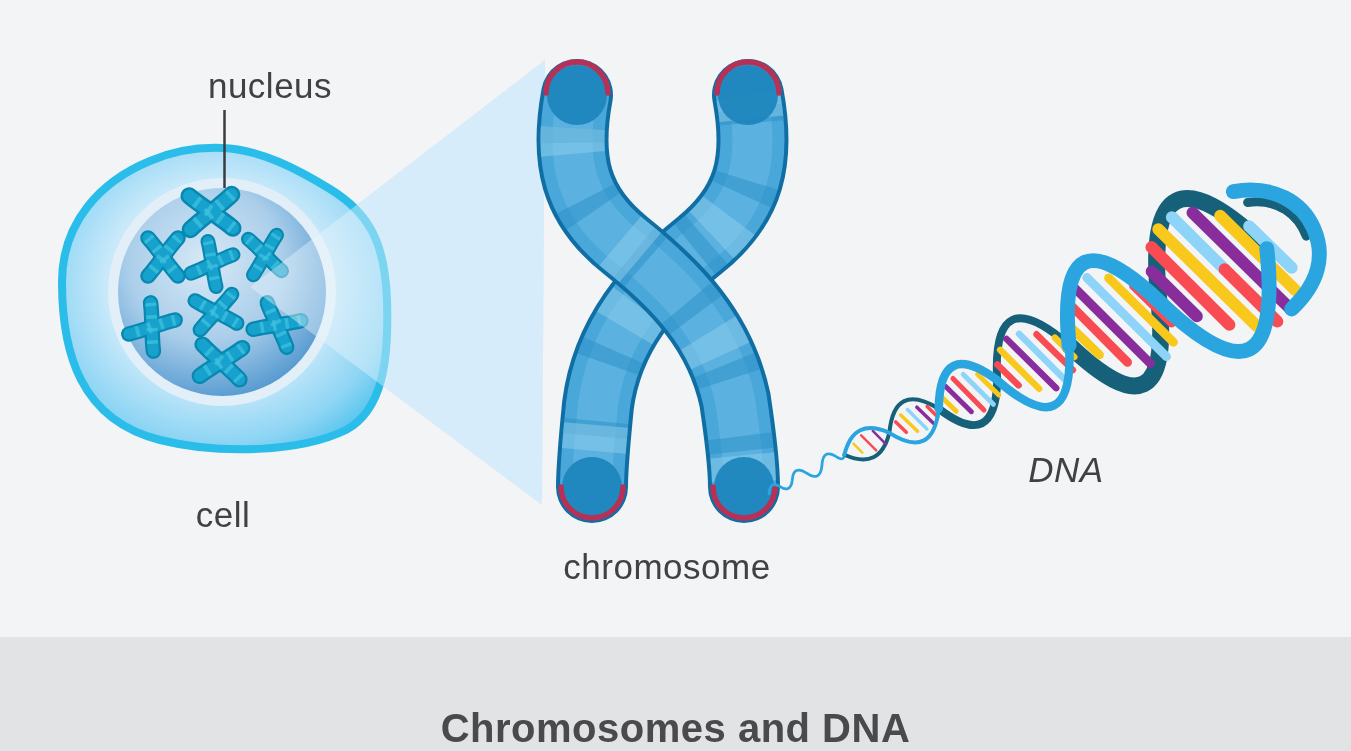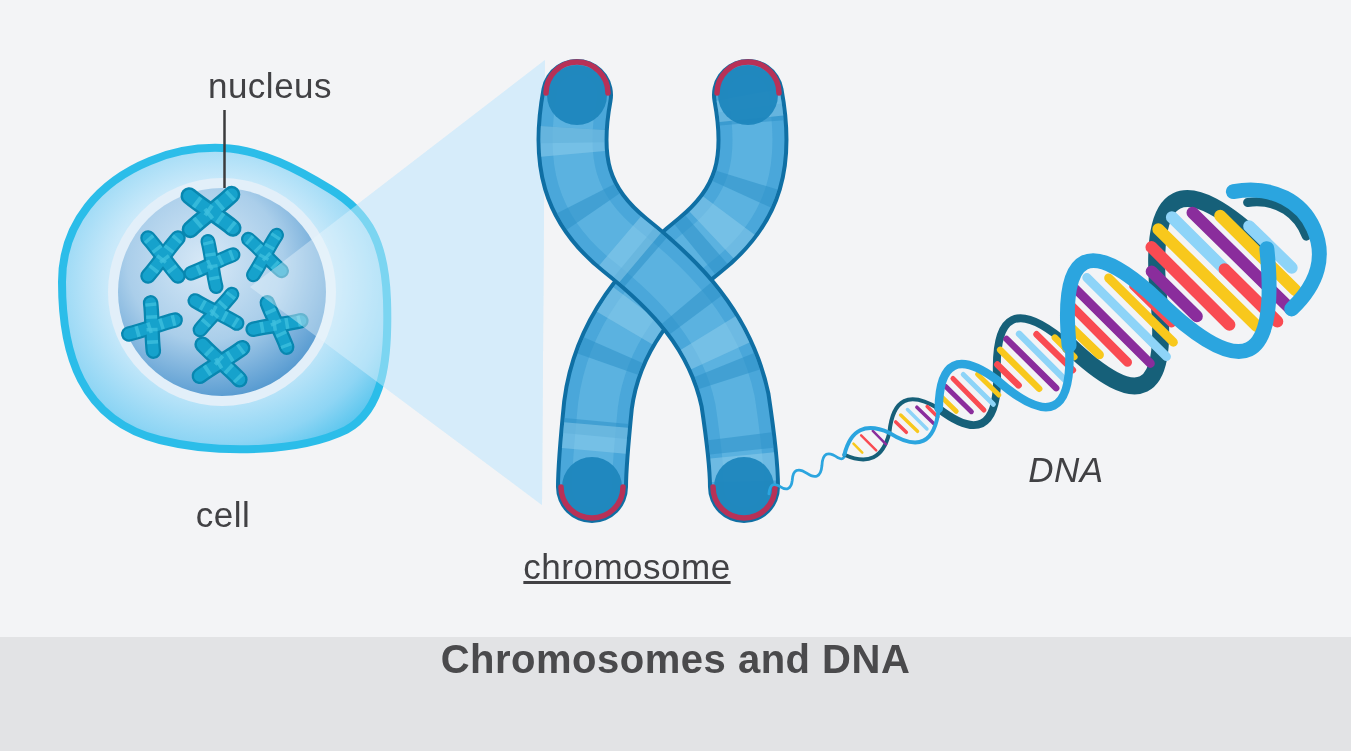--- a/index.html
+++ b/index.html
@@ -16,27 +16,27 @@
     position: absolute;
     transform: translateX(-50%);
     color: var(--c-label_text, #414144);
     font-size: 35px;
     font-weight: 400;
     white-space: nowrap;
     letter-spacing: 0.5px;
   }
   #label-nucleus    { left:226px;  top:66px;margin-left:44px;  }
   #label-cell       { left:223px;  top:495px; }
-  #label-chromosome { left:627px;  top:547px;text-decoration:underline; }
+  #label-chromosome { left:667px;  top:547px; }
   #label-dna        { left:1066px; top:450px;font-style:italic; }
   .title-band {
     position: absolute;
     left:0; right:0; top:637px; height:114px;
     background: var(--c-title_band, #E2E3E5);
-    display:flex; align-items:flex-start; justify-content:center;
+    display:flex; align-items:flex-end; justify-content:center;
   }
   .page-title {
     font-size: 40px;
     font-weight: 700;
     color: var(--c-title_text, #4A4A4C);
     letter-spacing: 0.5px;
   }
   
   .membrane { fill:url(#cellGrad); stroke: var(--c-cell_membrane,#2BBDE9); stroke-width:8; }
   .pointer-line { stroke:#3B3B3D; stroke-width:2.5; }

